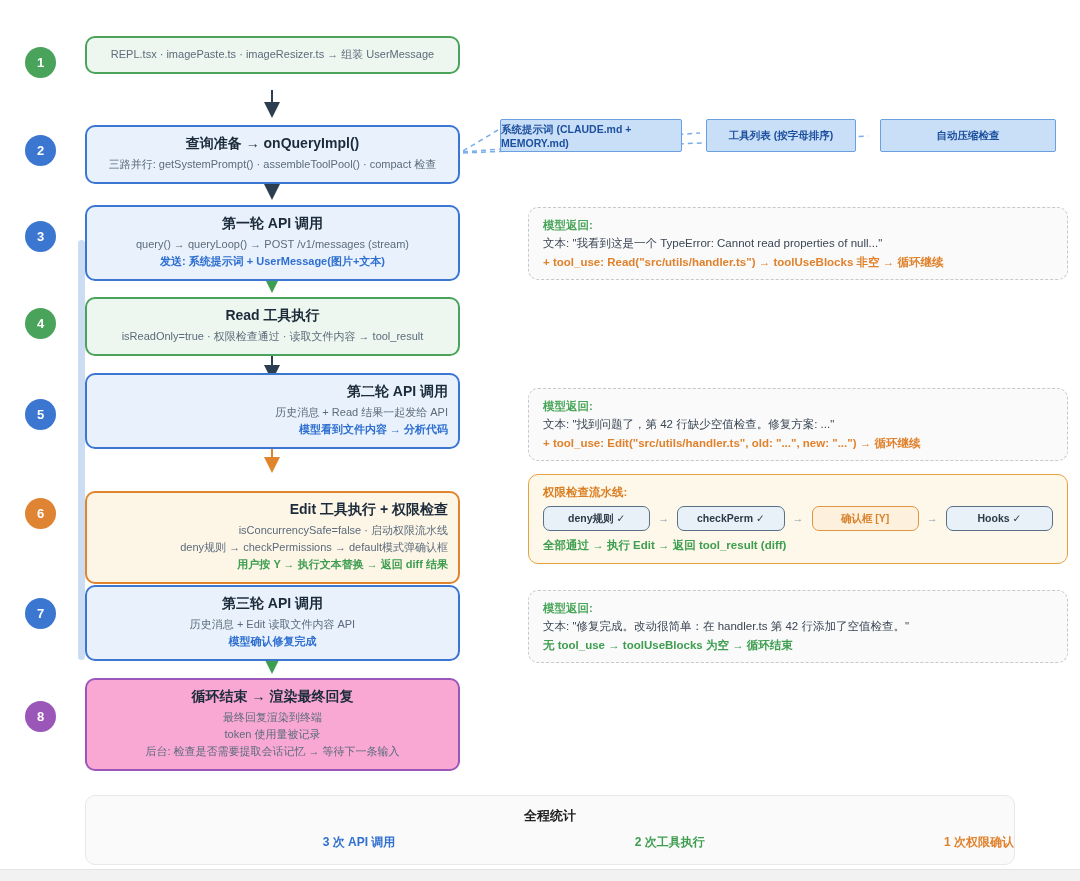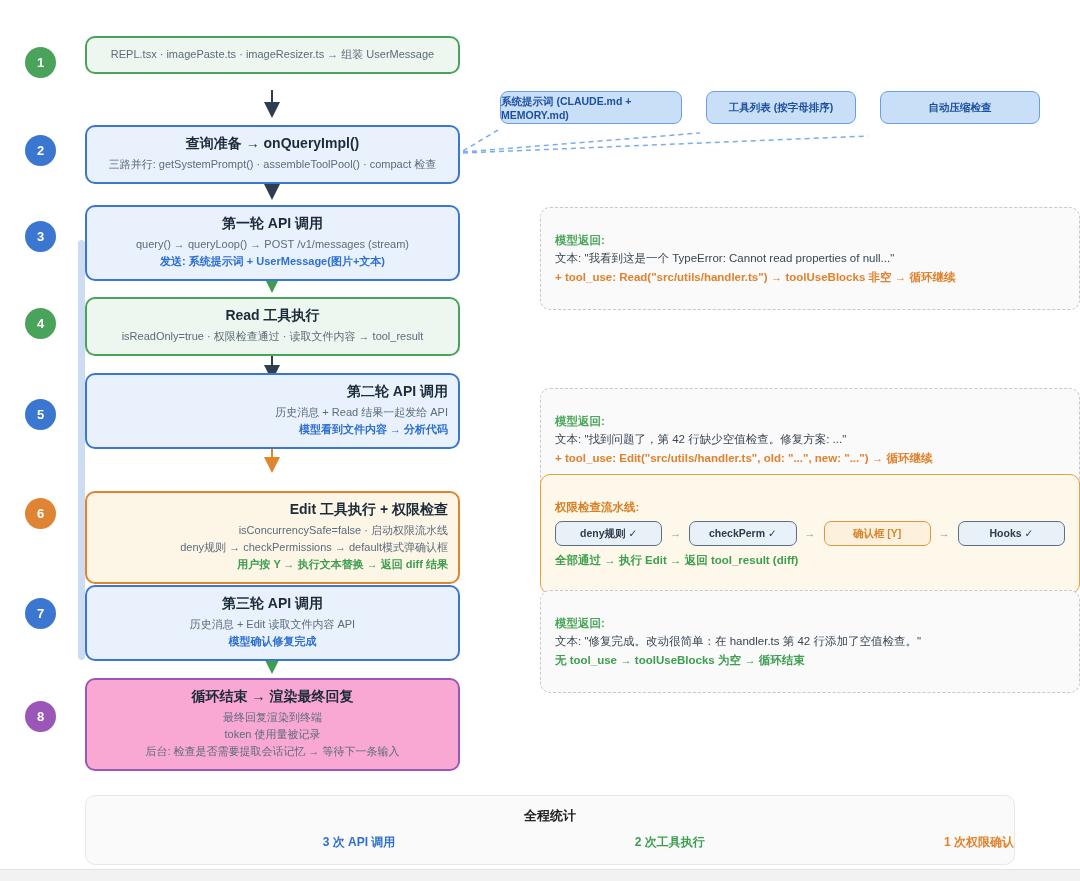--- a/index.html
+++ b/index.html
@@ -29,28 +29,28 @@
   .step .t  { font-size:14px; font-weight:bold; color:#1c2b3a; margin-bottom:3px; }
   .step .ln { font-size:11px; line-height:1.55; color:#5b6b7b; }
   .step .ln.b-blue  { color:#2e6fd0; font-weight:bold; }
   .step .ln.b-green { color:#3d9e50; font-weight:bold; }
 
   .s1{top:36px;} .s2{top:125px;} .s3{top:205px;} .s4{top:297px;}
   .s5{top:373px;text-align:right;} .s6{top:491px;text-align:right;} .s7{top:585px;} .s8{top:678px;}
   .c1{top:47px;} .c2{top:135px;} .c3{top:221px;} .c4{top:308px;}
   .c5{top:399px;} .c6{top:498px;} .c7{top:598px;} .c8{top:701px;}
 
-  .ptask { position:absolute; top:91px; height:33px; background:#c9dff7;
-           border:1.5px solid #6aa0e0; border-radius:8px; display:flex; align-items:center;
+  .ptask { position:absolute; top:119px; height:33px; background:#c9dff7;
+           border:1.5px solid #6aa0e0; border-radius:2px; display:flex; align-items:center;
            justify-content:center; font-size:10.5px; font-weight:600; color:#1c4f9e; z-index:2; }
   .pA { left:500px; width:182px; }
   .pB { left:706px; width:150px; }
-  .pC { left:880px; width:160px; }
-
-  .note { position:absolute; left:540px; width:540px; border-radius:10px; padding:23px 14px;
+  .pC { left:880px; width:176px; }
+
+  .note { position:absolute; left:528px; width:540px; border-radius:10px; padding:8px 14px;
           font-size:11.5px; line-height:1.6; z-index:2; }
   .note.dashed { border:1.5px dashed #c8c8cc; background:#fafafa; }
   .note.solid  { border:1.5px solid #e6a23c; background:#fdf8ea; }
   .nA{top:207px;} .nB{top:388px;} .nC{top:474px;} .nD{top:590px;}
   .note .lbl-green  { color:#4aa65a; font-weight:bold; }
   .note .lbl-orange { color:#d97e22; font-weight:bold; }
   .note .body { color:#3a4654; }
   .note .res-orange { color:#e0822d; font-weight:bold; }
   .note .res-green  { color:#3d9e50; font-weight:bold; }
 

